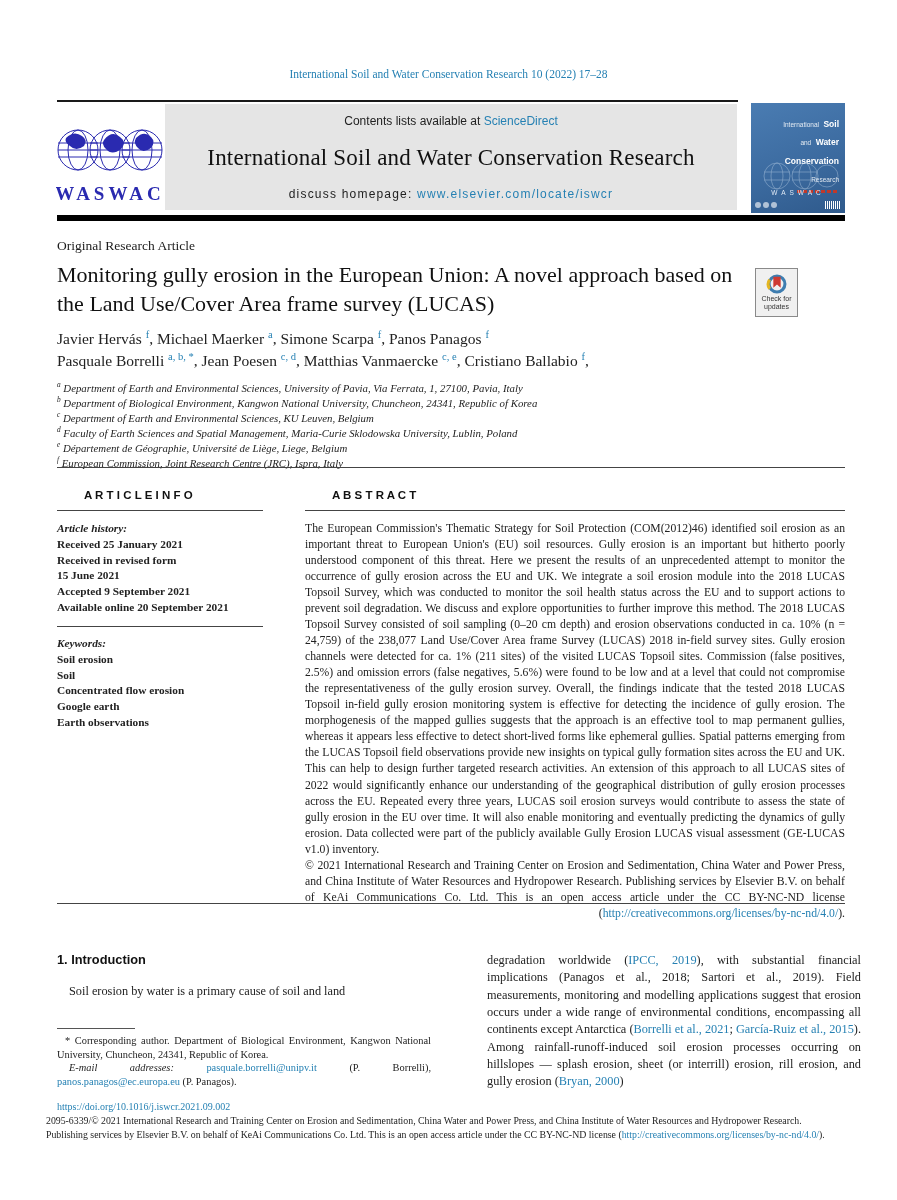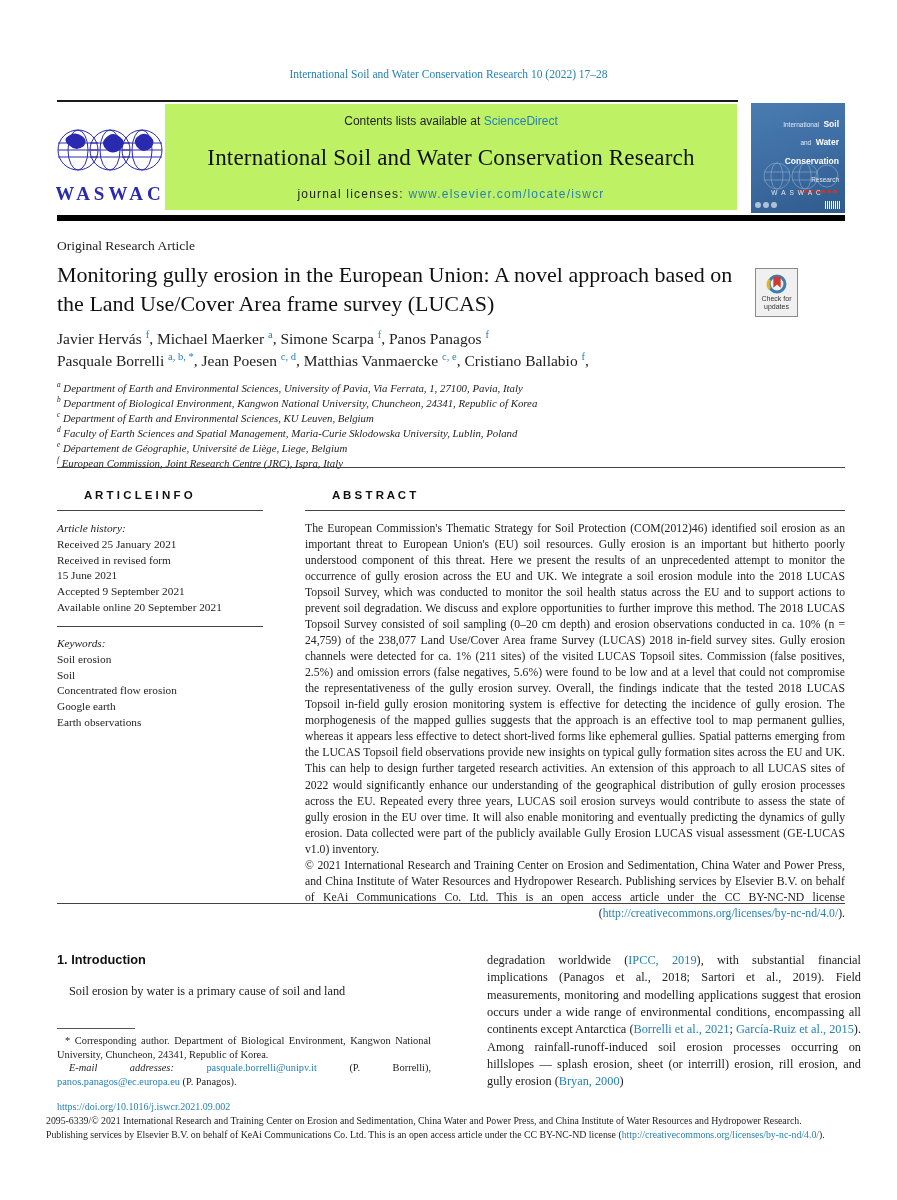--- a/index.html
+++ b/index.html
@@ -7,21 +7,21 @@
          font-family:"Liberation Serif", serif; color:#1c1c1c; overflow:hidden; }
   .page { position:absolute; inset:0; }
   .abs { position:absolute; }
   .sans { font-family:"Liberation Sans", sans-serif; }
   a.lnk, .lnk { color:#2580b3; text-decoration:none; cursor:pointer; }
   sup.sup { color:#2580b3; font-size:68%; vertical-align:super; line-height:0; }
 
   .citation { top:68px; left:0; width:897px; text-align:center; font-size:11.5px; color:#2580b3; }
 
   .rule-thin-top { top:100px; left:57px; width:681px; height:2px; background:#1a1a1a; }
-  .header-box { top:104px; left:165px; width:572px; height:106px; background:#bef264;
+  .header-box { top:104px; left:165px; width:572px; height:106px; background:#e5e5e5;
                 display:flex; flex-direction:column; justify-content:space-between;
                 text-align:center; padding:10px 6px 9px 6px; }
   .contents-line { font-size:12px; color:#222; }
   .journal-name { font-size:23px; letter-spacing:.2px; color:#111; }
   .homepage-line { font-size:12px; letter-spacing:1.2px; color:#222; }
   .thick-bar { top:215px; left:57px; width:788px; height:6px; background:#000; }
 
   
   .waswac-logo { top:116px; left:56px; width:108px; height:96px; }
 
@@ -51,21 +51,21 @@
   .authors { top:328px; left:57px; width:700px; font-size:15.5px; line-height:1.45; color:#222; }
   .affils { top:380px; left:57px; width:620px; font-style:italic; font-size:10.8px; line-height:1.24; color:#222; }
   .affils sup { font-size:68%; color:#222; font-style:italic; }
 
   .rule-full-1 { top:467px; left:57px; width:788px; height:1px; background:#444; }
   .rule-full-2 { top:903px; left:57px; width:788px; height:1px; background:#444; }
 
   .info-col { top:489px; left:57px; width:206px; }
   .sec-head { font-family:"Liberation Sans",sans-serif; font-weight:700; font-size:11.5px; color:#111;margin-left:27px; }
   .info-rule { margin:9px 0 10px 0; height:1px; background:#444; width:100%; }
-  .info-text { font-size:11.3px; line-height:1.4; color:#222; }
+  .info-text { font-size:11.3px; line-height:1.4; color:#222;font-weight:bold; }
   .info-text .ital { font-style:italic; }
   .info-sep { margin:10px 0 9px 0; height:1px; background:#444; width:100%; }
 
   .abs-col { top:489px; left:305px; width:540px; }
   .abs-body { font-size:11.7px; line-height:1.37; text-align:justify; color:#222; margin-top:0; }
   .abs-copy { font-size:11.7px; line-height:1.37; text-align:justify; text-align-last:right; color:#222; }
 
   .col-left  { top:952px; left:57px;  width:374px; }
   .col-right { top:952px; left:487px; width:374px; }
   .intro-head { font-family:"Liberation Sans",sans-serif; font-weight:700; font-size:12.8px; color:#111; }
@@ -113,21 +113,21 @@
         <path d="M48 24 q8 -10 16 -3 q7 5 1 12 q-9 7 -15 0 q-5 -5 -2 -9 z"></path>
         <path d="M80 22 q8 -8 15 -1 q5 5 0 11 q-8 6 -13 0 q-5 -5 -2 -10 z"></path>
       </g>
       <text x="54" y="84" text-anchor="middle" font-family="Liberation Serif, serif" font-weight="bold" font-size="19" letter-spacing="4" fill="#2a2ab0">WASWAC</text>
     </svg>
   </div>
 
   <div class="abs header-box sans">
     <div class="contents-line"><span>Contents lists available at </span><span class="lnk">ScienceDirect</span></div>
     <div class="journal-name" style="font-family:'Liberation Serif',serif;">International Soil and Water Conservation Research</div>
-    <div class="homepage-line"><span>journal licenses: </span><span class="lnk">www.elsevier.com/locate/iswcr</span></div>
+    <div class="homepage-line"><span>discuss homepage: </span><span class="lnk">www.elsevier.com/locate/iswcr</span></div>
   </div>
 
   <div class="cover">
     <div class="t"><span class="lt">International</span>
       <span class="bd">Soil</span></div>
     <div class="t"><span class="lt">and</span>
       <span class="bd">Water</span></div>
     <div class="t"><span class="bd">Conservation</span></div>
     <div class="t"><span class="lt">Research</span></div>
     <div class="red-row"></div>

